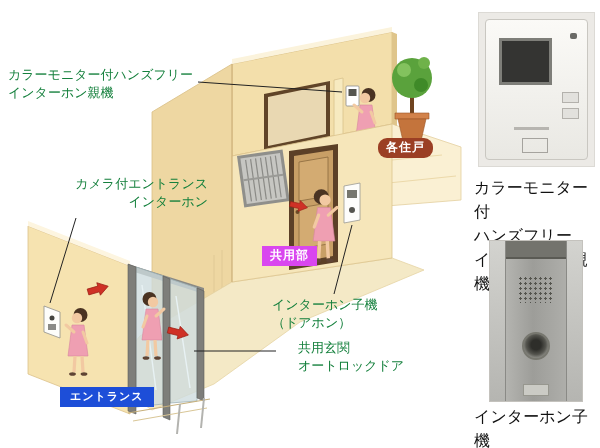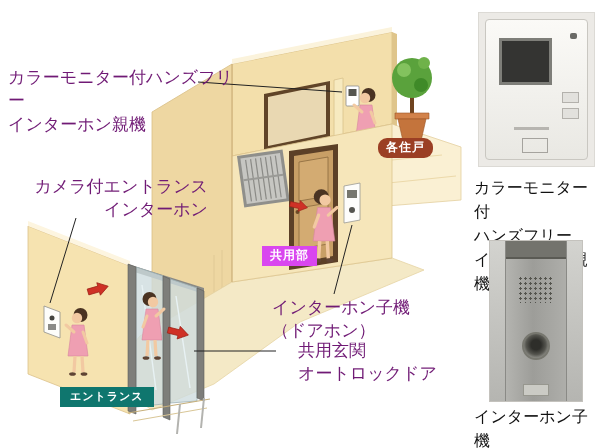--- a/index.html
+++ b/index.html
@@ -1,27 +1,27 @@
 <!DOCTYPE html>
 <html><head>
 <meta charset="utf-8">
 <style>
   html,body{margin:0;padding:0;width:600px;height:448px;background:#fff;overflow:hidden;
             font-family:"Liberation Sans",sans-serif;position:relative;}
   .scene{position:absolute;left:0;top:0;width:470px;height:448px;}
-  .callout{position:absolute;font-size:17px;line-height:1.38;color:#701a75;white-space:pre-line;font-weight:400;}
+  .callout{position:absolute;font-size:13px;line-height:1.38;color:#15803d;white-space:pre-line;font-weight:400;}
   .callout-parent{left:8px;top:66px;width:230px;}
   .callout-camera{left:8px;top:175px;width:200px;text-align:right;}
   .callout-doorphone{left:272px;top:296px;width:180px;}
   .callout-autolock{left:298px;top:339px;width:160px;}
   .badge{position:absolute;color:#fff;font-size:12px;font-weight:bold;letter-spacing:1px;
          padding:1px 8px 2px 8px;white-space:nowrap;}
   .badge-unit{left:378px;top:138px;background:#9b3f24;border-radius:9px;}
   .badge-common{left:262px;top:246px;background:#d946ef;}
-  .badge-entrance{left:60px;top:387px;background:#0f766e;font-size:11px;padding:2px 10px 3px 10px;}
+  .badge-entrance{left:60px;top:387px;background:#1d4ed8;font-size:11px;padding:2px 10px 3px 10px;}
   .photo-caption{position:absolute;font-size:16px;line-height:1.5;color:#111;white-space:pre-line;}
   .caption-monitor{left:474px;top:176px;width:126px;}
   .caption-doorphone{left:474px;top:405px;width:126px;}
 
   
   .photo1{position:absolute;left:478px;top:12px;width:117px;height:155px;background:#eceae6;
           border:1px solid #dcdad5;box-sizing:border-box;}
   .p1-device{position:absolute;left:5%;top:4%;right:5%;bottom:4%;background:linear-gradient(#fbfaf7,#e9e8e3);
              border:1px solid #c9c7c1;border-radius:4px;}
   .p1-screen{position:absolute;left:13%;top:13%;width:52%;height:34%;background:#3535332;background:#343432;

